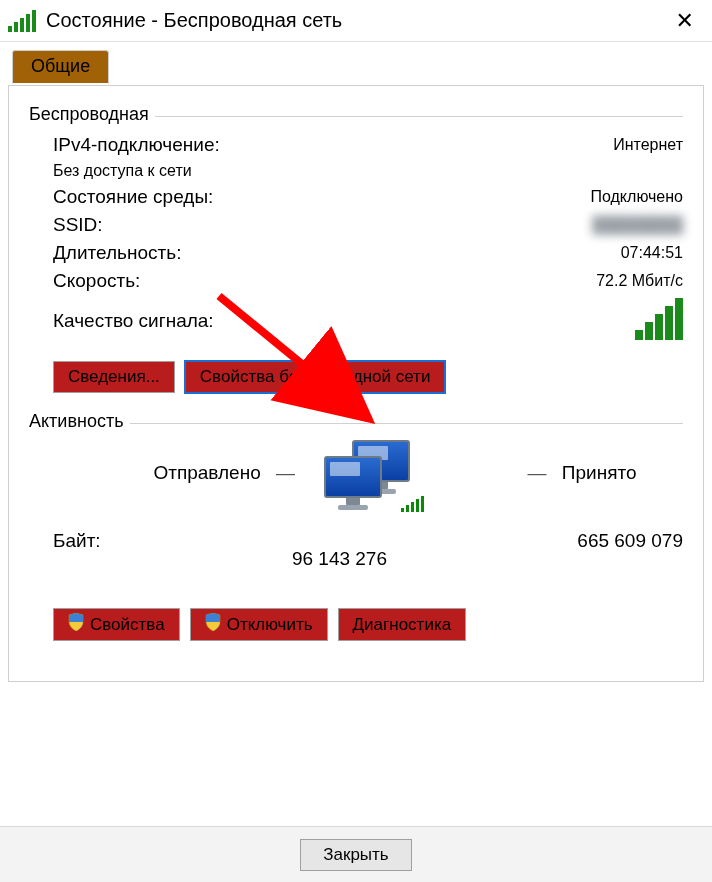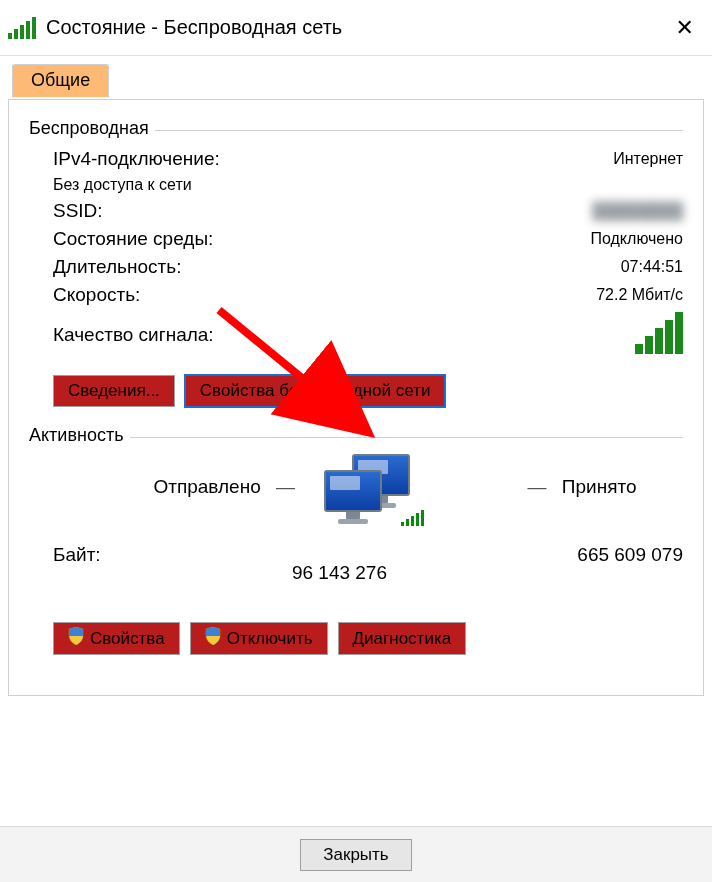--- a/index.html
+++ b/index.html
@@ -13,21 +13,21 @@
     height: 882px;
     overflow: hidden;
   }
 
   
   .titlebar {
     display: flex;
     align-items: center;
     padding: 6px 10px 6px 8px;
     border-bottom: 1px solid #e0e0e0;
-    height: 56px;
+    height: 42px;
   }
   .titlebar .icon {
     margin-right: 10px;
     display: inline-flex;
     align-items: flex-end;
   }
   .titlebar .title { flex: 1; font-size: 20px; }
   .titlebar .close {
     font-size: 22px;
     padding: 0 8px;
@@ -52,21 +52,21 @@
   .sigbars.small-overlay .b1{height:4px}.sigbars.small-overlay .b2{height:7px}
   .sigbars.small-overlay .b3{height:10px}.sigbars.small-overlay .b4{height:13px}
   .sigbars.small-overlay .b5{height:16px}
 
   
   .panel-wrap { padding: 8px; }
   .tab-strip { position: relative; height: 36px; }
   .tab {
     position: absolute;
     left: 4px; top: 0;
-    background: #fdba74;
+    background: #a16207;
     border: 1px solid #cfcfcf;
     border-bottom: 1px solid #fff;
     border-radius: 3px 3px 0 0;
     padding: 5px 18px 6px 18px;
     font-size: 18px;
     z-index: 2;
     cursor: pointer;
   }
   .panel {
     border: 1px solid #cfcfcf;
@@ -230,26 +230,26 @@
       </div>
       <div class="group-content">
         <div class="kv">
             <span class="k">IPv4-подключение:</span>
             <span class="v">Интернет</span>
           </div>
         <div class="kv">
             <span class="v">Без доступа к сети</span>
           </div>
         <div class="kv">
+            <span class="k">Состояние среды:</span>
+            <span class="v">Подключено</span>
+          </div>
+        <div class="kv">
             <span class="k">SSID:</span>
             <span class="v blurred">████████</span>
-          </div>
-        <div class="kv">
-            <span class="k">Состояние среды:</span>
-            <span class="v">Подключено</span>
           </div>
         <div class="kv">
             <span class="k">Длительность:</span>
             <span class="v">07:44:51</span>
           </div>
         <div class="kv">
             <span class="k">Скорость:</span>
             <span class="v">72.2 Мбит/с</span>
           </div>
         <div class="kv">

